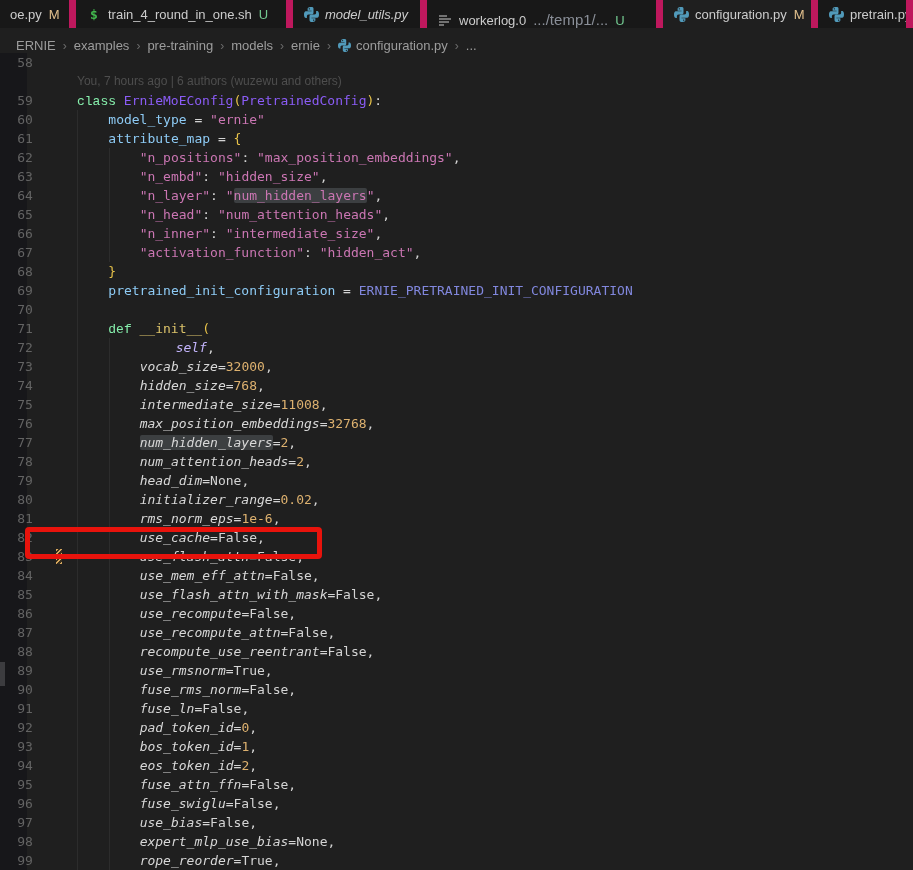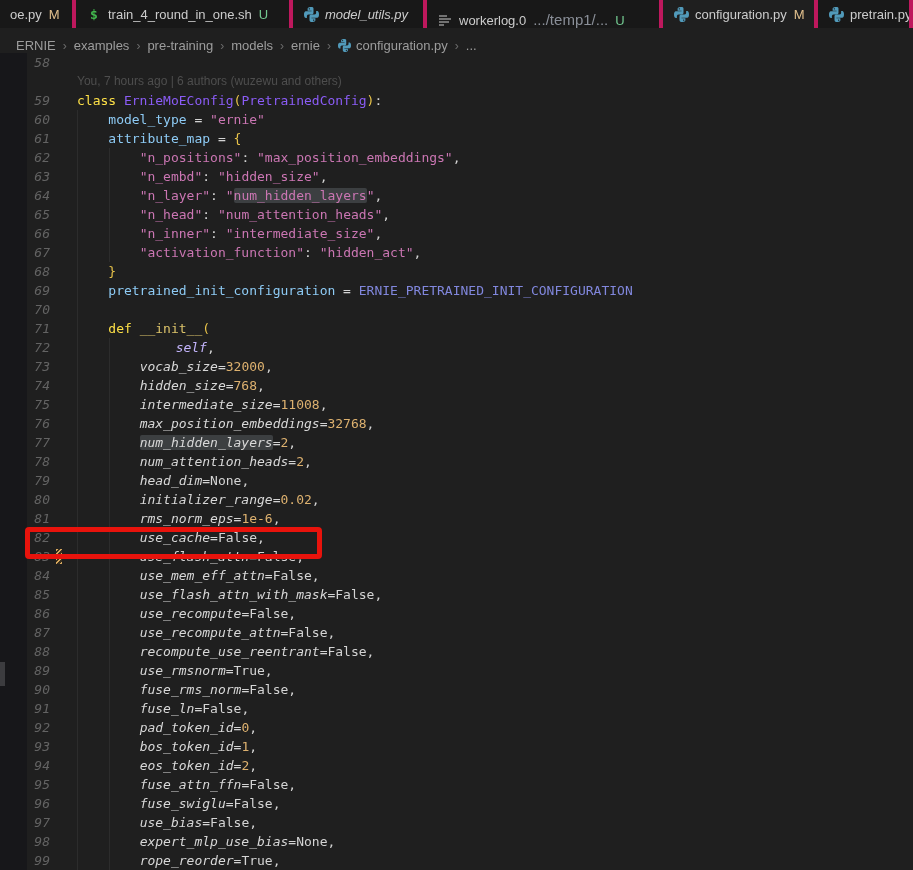--- a/index.html
+++ b/index.html
@@ -2,21 +2,21 @@
 <html><head>
 <meta charset="utf-8">
 <style>
   * { margin:0; padding:0; box-sizing:border-box; }
   html,body { width:913px; height:870px; overflow:hidden; background:#1f1f1f;
               font-family:"Liberation Sans", sans-serif; }
 
   
   .tabbar { display:flex; height:28px; background:#181818; width:913px; }
   .tab { display:flex; align-items:center; height:28px; padding:0 10px;
-         background:#181818; border-right:4px solid #be185d; overflow:hidden;
+         background:#181818; border-right:7px solid #be185d; overflow:hidden;
          flex:0 0 auto; cursor:pointer; white-space:nowrap; }
   .tab.active { background:#1f1f1f; }
   .tab .ticon { display:inline-flex; width:16px; height:16px; margin-right:6px;
                 align-items:center; justify-content:center; flex:0 0 auto; }
   .tab .tlabel { font-size:13px; color:#cccccc; }
   .tab .tdesc  { font-size:15px; color:#8a8f98; margin-left:7px; }
   .tab .tbadge { font-size:13px; margin-left:7px; }
   .c-mod   { color:#e2c08d; }
   .c-untr  { color:#73c991; }
   .c-prev  { color:#8f8f8f; font-style:italic; }
@@ -35,33 +35,33 @@
 
   
   .editor { position:relative; width:913px; height:817px; background:#1f1f1f;
             font-family:"DejaVu Sans Mono", monospace; font-size:13px; }
   .left-strip { position:absolute; left:0; top:0; width:27px; height:817px;
                 background:#17171a; z-index:0; }
   .left-thumb { position:absolute; left:0; top:609px; width:5px; height:24px;
                 background:#3c3c3f; z-index:2; }
   .rows { position:relative; z-index:1; }
   .row { position:relative; height:19px; line-height:19px; white-space:pre; }
-  .ln { position:absolute; left:0; top:0; width:50px; text-align:right;
-        color:#636363; font-size:13px;font-style:italic; }
+  .ln { position:absolute; left:0; top:0; width:50px; text-align:center;
+        color:#636363; font-size:13px; }
   .code { position:absolute; left:77px; top:0; }
   .guide { position:absolute; top:0; width:1px; height:19px; background:#2c2c2c; }
   .guide.g1 { left:77px; } .guide.g2 { left:109px; }
   .blame-text { position:absolute; left:77px; top:0; color:#4e4e4e;
                 font-family:"Liberation Sans", sans-serif; font-size:12px; }
   .gutter-mark { position:absolute; left:56px; top:2px; width:6px; height:15px;
                  background:repeating-linear-gradient(135deg,
                    #d7a85f 0px, #d7a85f 1.6px, #453push 0, #3a2f1d 1.6px, #3a2f1d 3.2px); }
 
   
-  .tk-kw  { color:#fde047; }
+  .tk-kw  { color:#86efac;font-family:Liberation Mono, monospace; }
   .tk-ty  { color:#8b5cf6; }
   .tk-fn  { color:#dcc36a; }
   .tk-var { color:#8ecbf5; }
   .tk-str { color:#cb76b3; }
   .tk-num { color:#ddb16f; }
   .tk-cst { color:#8187dd; }
   .tk-slf { color:#c4b5fd; font-style:italic;margin-left:36px; }
   .tk-prm { color:#d8d8d8; font-style:italic; }
   .tk-pln { color:#d4d4d4; }
   .tk-brk { color:#e8c34a; }

